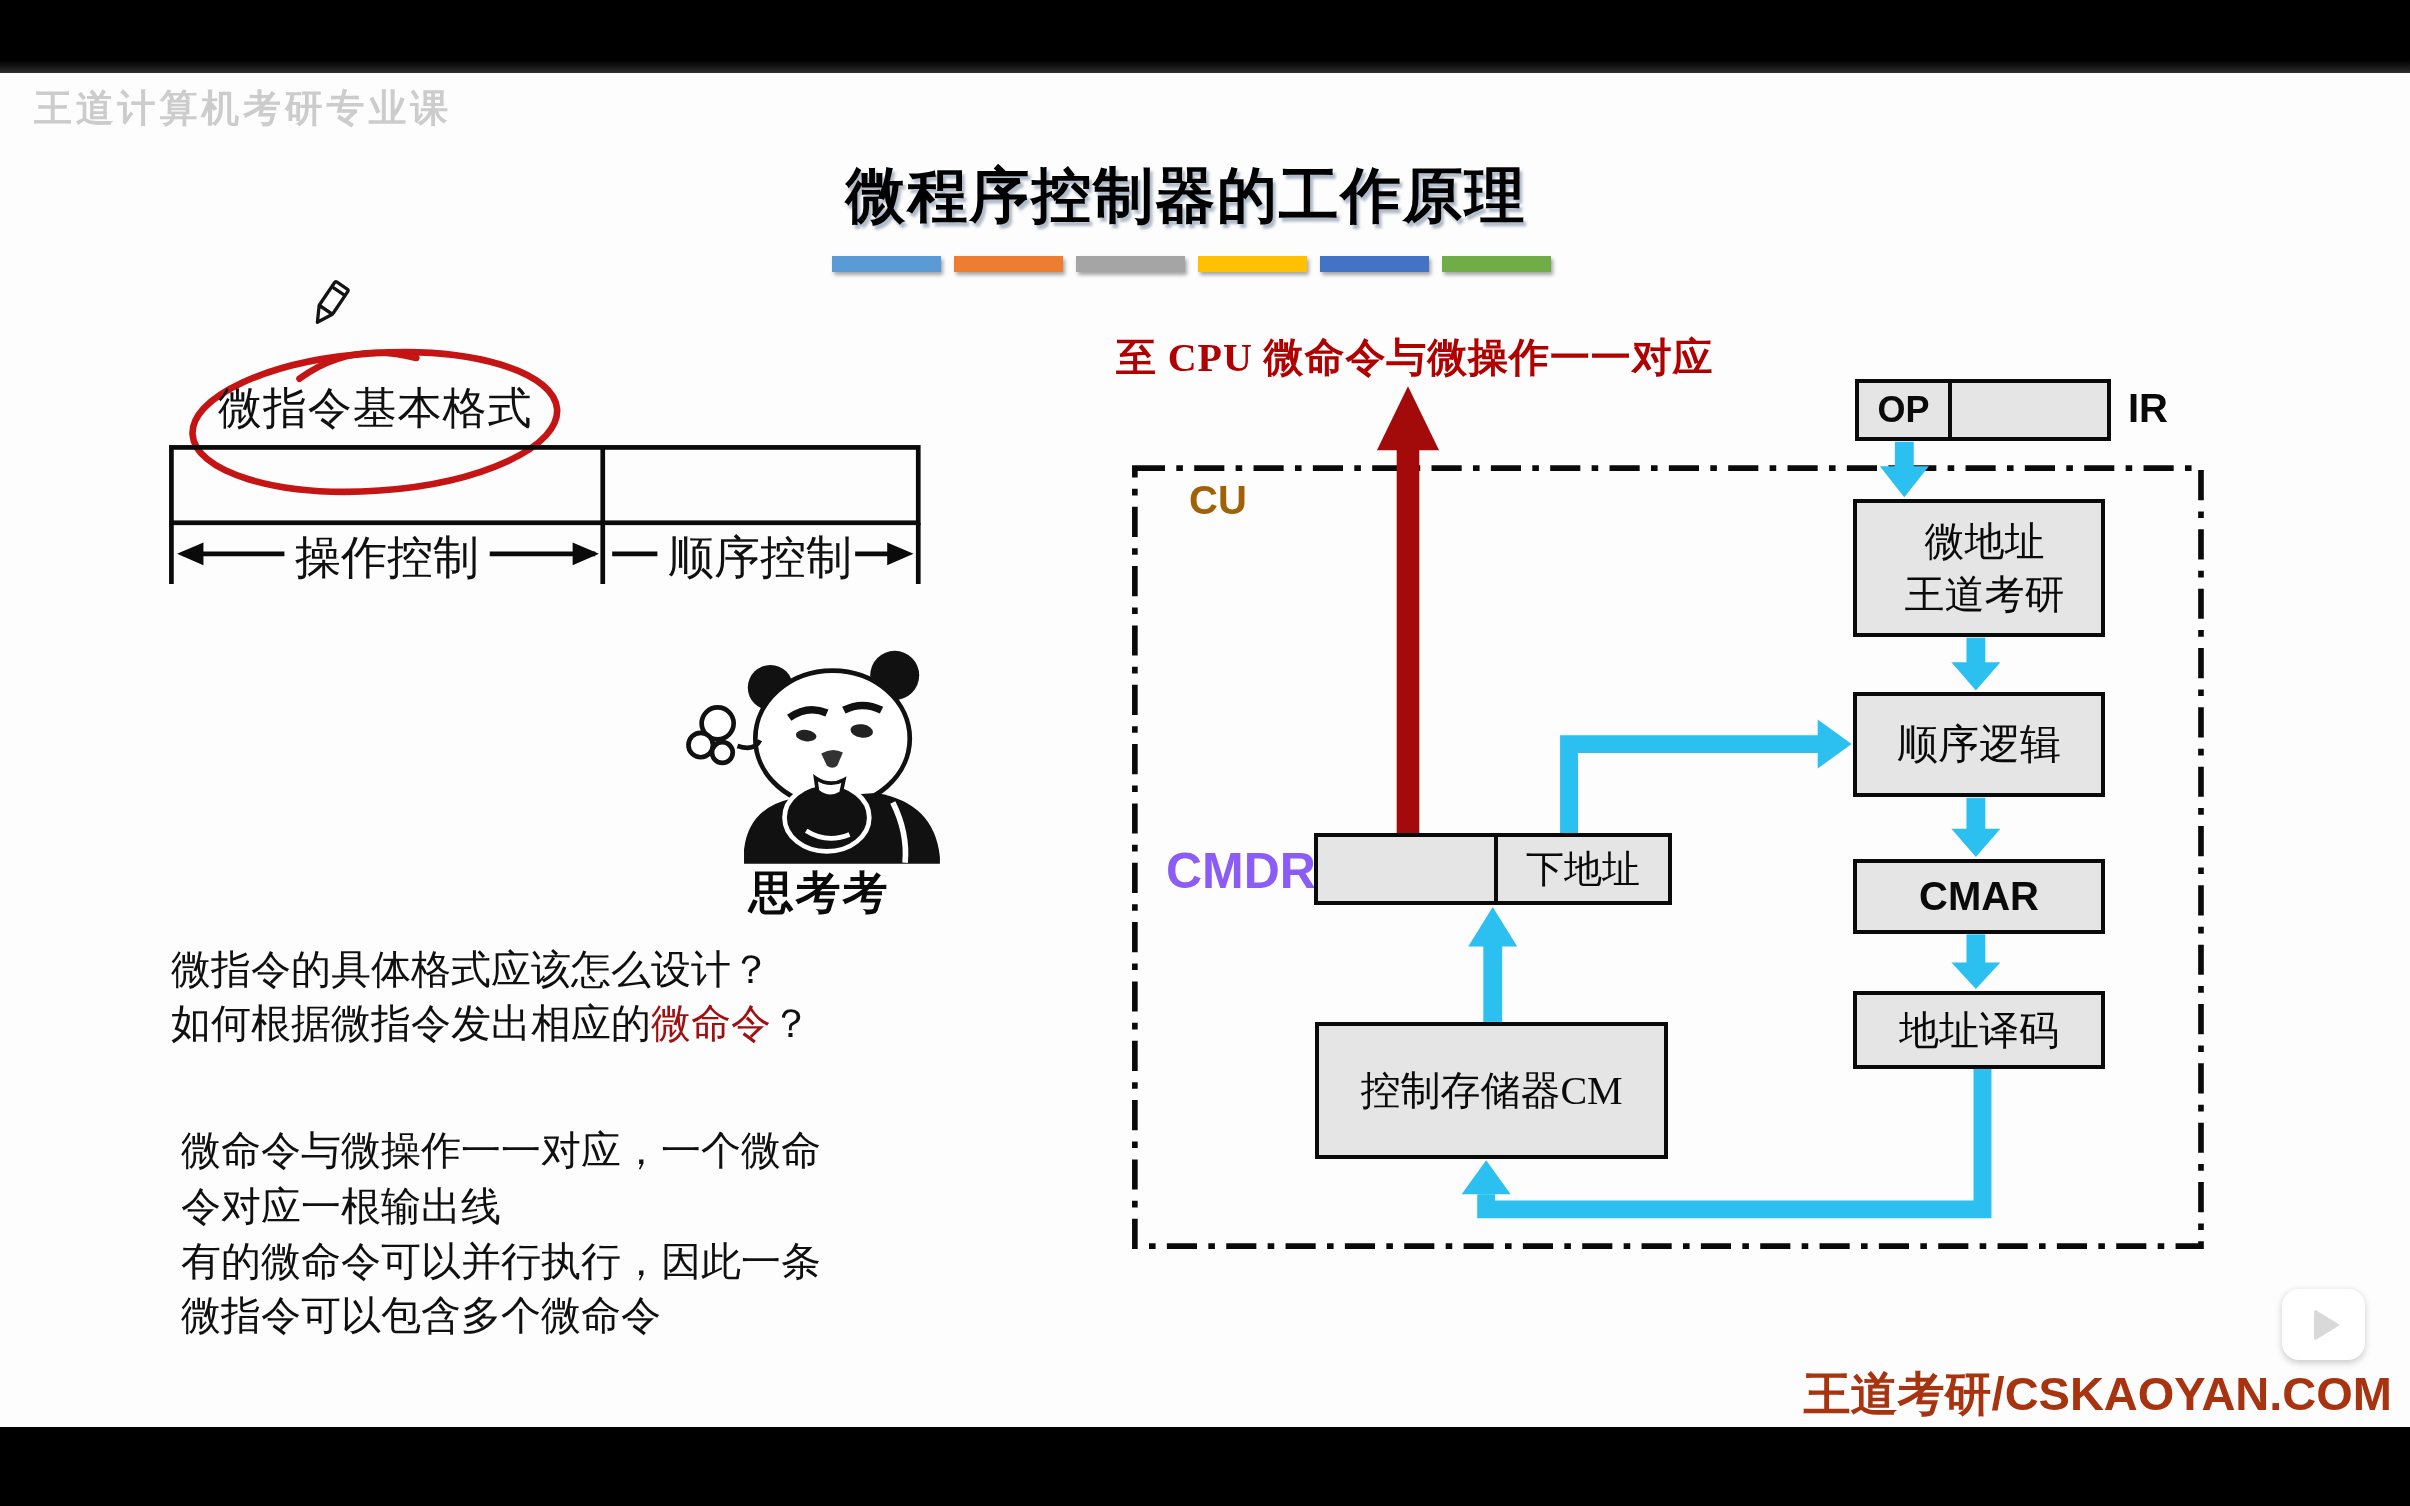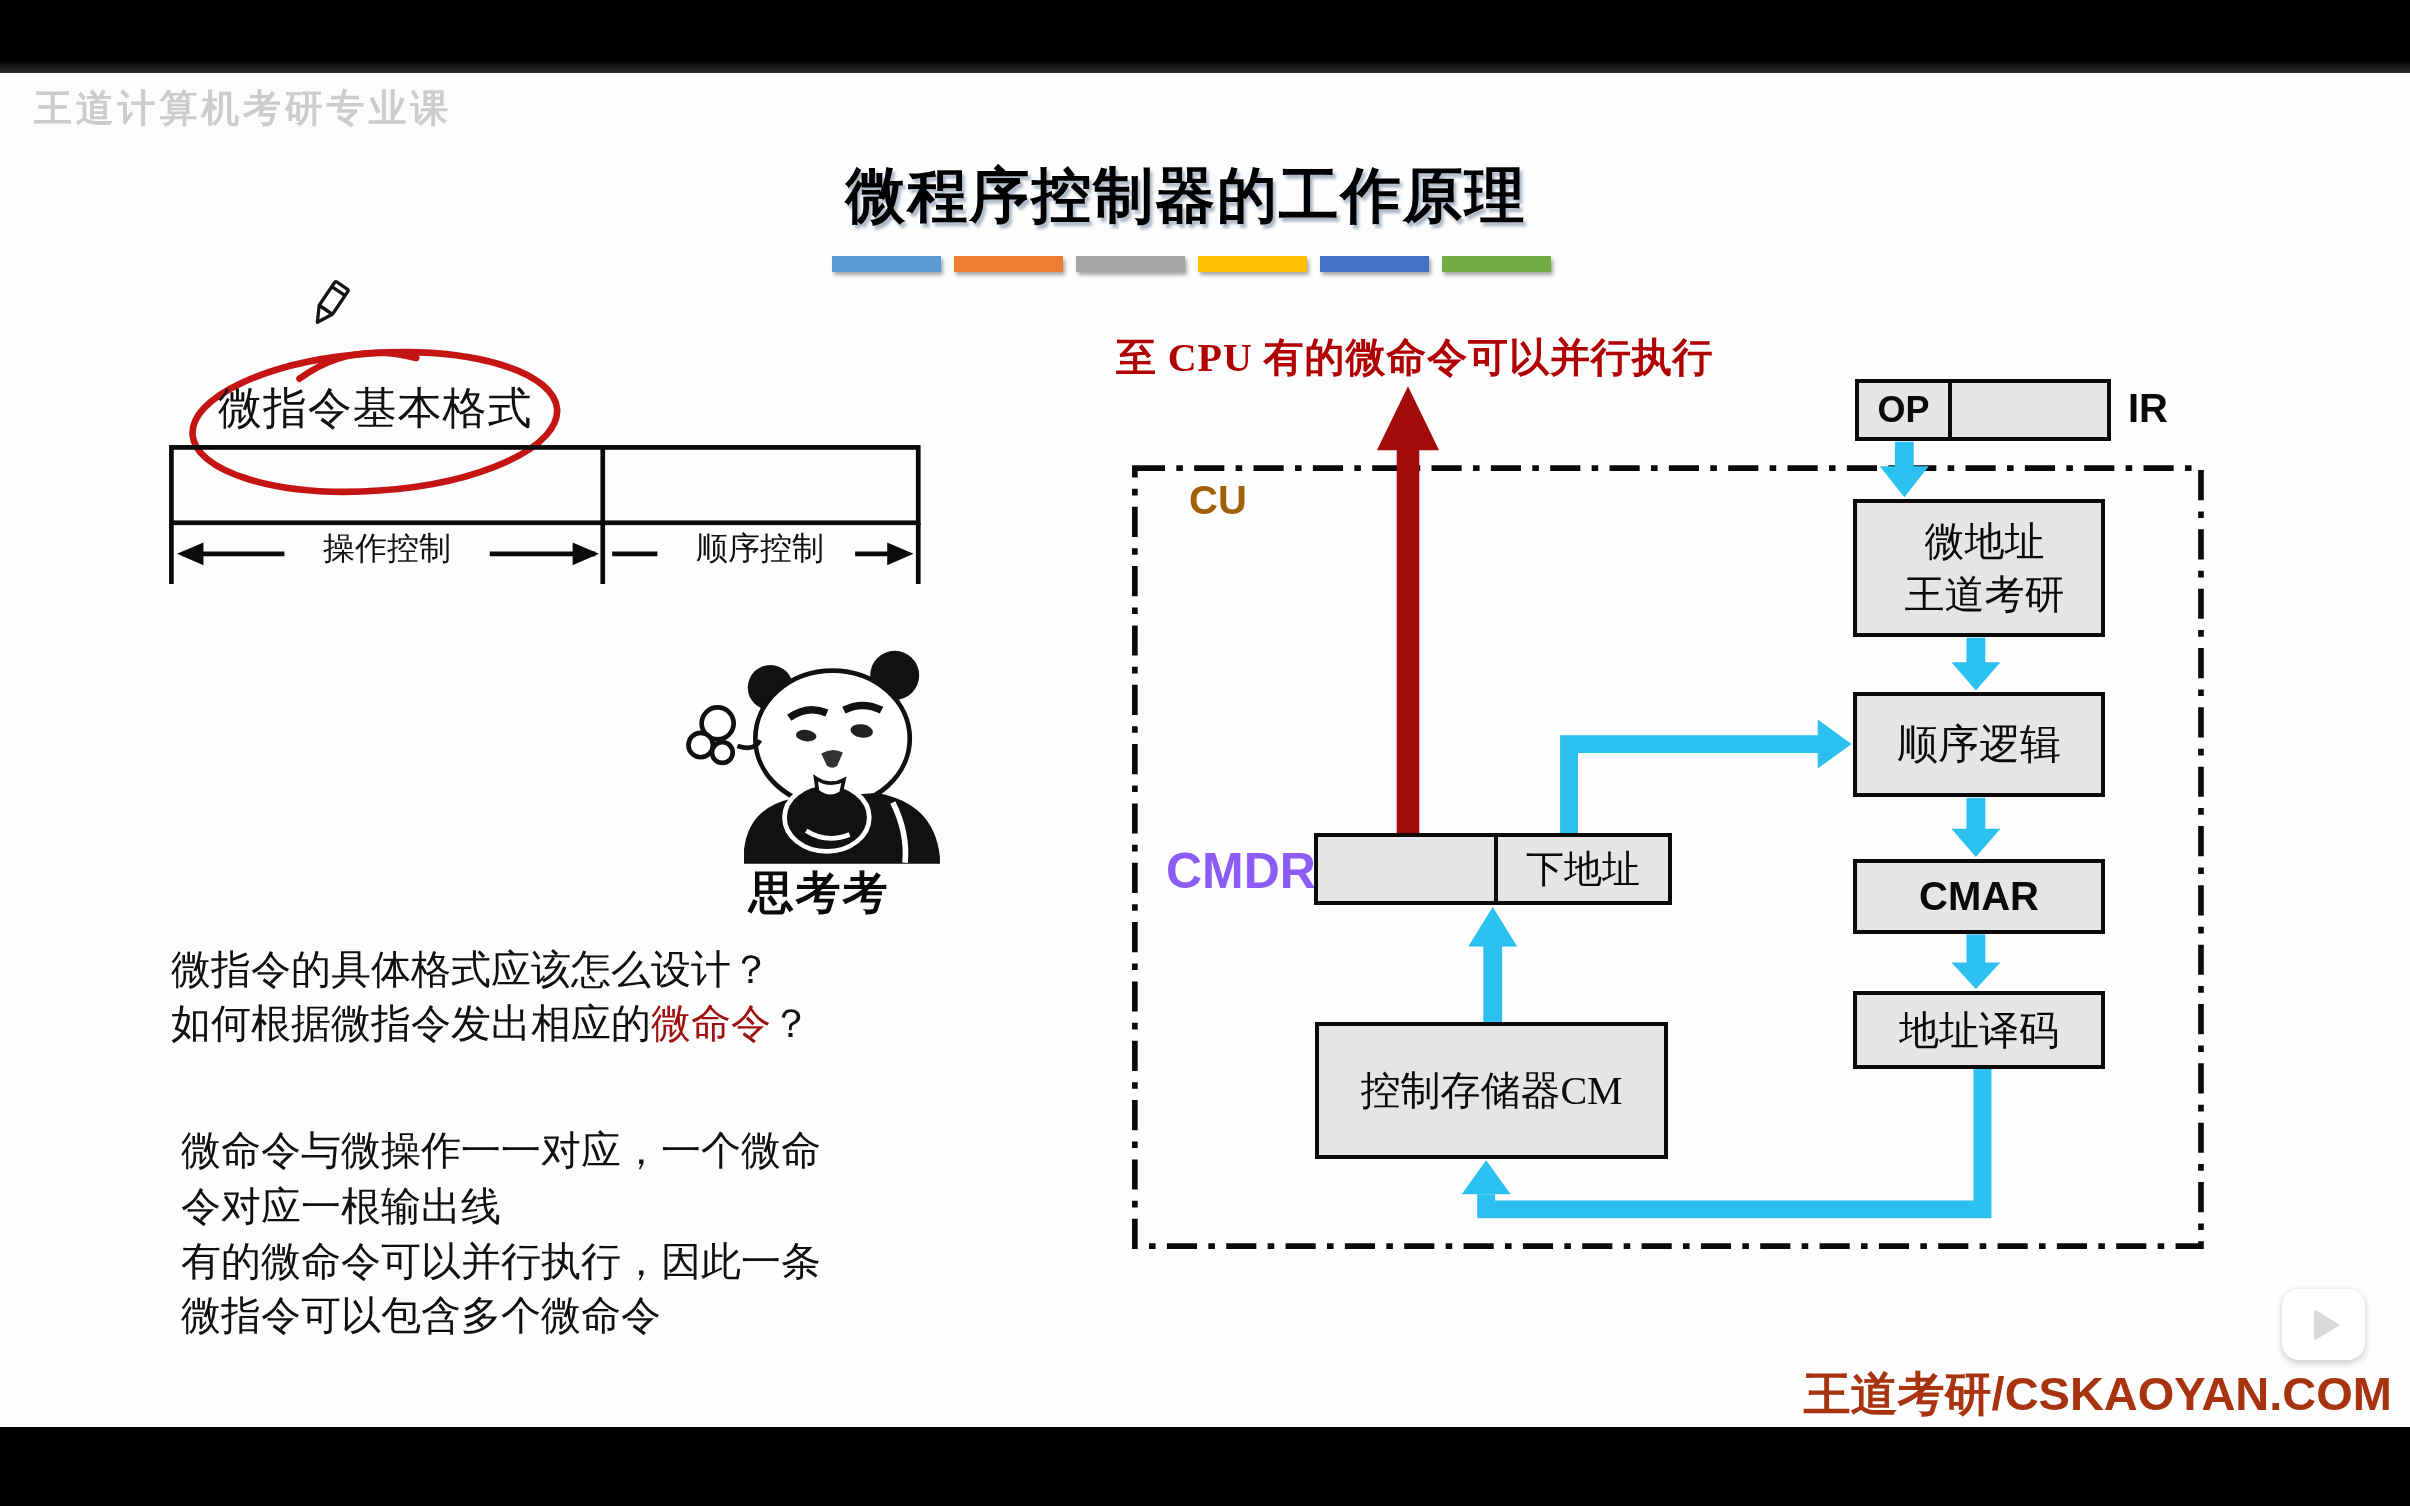--- a/index.html
+++ b/index.html
@@ -10,21 +10,21 @@
            background:linear-gradient(180deg,#000 0%,#000 82%,#1c1c1c 94%,#303030 100%);}
   .bar-bottom{left:0;top:1427px;width:2411px;height:80px;background:#000;}
   .watermark{left:34px;top:83px;font-size:38px;font-weight:bold;color:rgba(80,80,80,0.28);
              letter-spacing:3.8px;font-family:"Liberation Sans",sans-serif;}
   .title{left:753px;top:156px;width:866px;text-align:center;font-size:60px;font-weight:bold;
          font-family:"Liberation Sans",sans-serif;letter-spacing:1.9px;
          text-shadow:2.8px 3.8px 2.8px rgba(110,130,155,0.55);}
   .bars{left:832px;top:256px;display:flex;gap:13px;}
   .accent-bar{width:109px;height:16px;box-shadow:1.9px 2.8px 3.8px rgba(0,0,0,0.35);}
   .fmt-label{left:218px;top:379px;font-size:44px;color:#101010;letter-spacing:0.9px;}
-  .cellcap{top:527px;font-size:32px;color:#101010;text-align:center;}
+  .cellcap{top:527px;font-size:46px;color:#101010;text-align:center;}
   .memecap{left:725px;top:863px;width:188px;text-align:center;font-size:45px;font-weight:bold;
            color:#0a0a0a;font-family:"Liberation Sans",sans-serif;letter-spacing:1.9px;}
   .qline{left:171px;font-size:40px;color:#101010;}
   .nline{left:181px;font-size:40px;color:#101010;}
   .signal{left:1116px;top:330px;font-size:40px;font-weight:bold;letter-spacing:0.9px;}
   .dbox{background:#e5e5e5;border:4.7px solid #0a0a0a;box-sizing:border-box;display:flex;
         align-items:center;justify-content:center;color:#0a0a0a;}
   .sans{font-family:"Liberation Sans",sans-serif;font-weight:bold;}
   .cu-label{left:1154px;top:478px;font-size:40px;color:#a16207;margin-left:35px;}
   .ir-tag{left:2128px;top:386px;font-size:40px;color:#0a0a0a;}
@@ -142,21 +142,21 @@
   <div class="abs qline" style="top:942px;">微指令的具体格式应该怎么设计？</div>
   <div class="abs nline" style="top:1123px;">微命令与微操作一一对应，一个微命</div>
 
   <div class="abs qline" style="top:996px;">
     <span>如何根据微指令发出相应的</span><span style="color: rgb(160, 16, 16);">微命令</span><span>？</span>
   </div>
   <div class="abs nline" style="top:1179px;">令对应一根输出线</div>
   <div class="abs nline" style="top:1234px;">有的微命令可以并行执行，因此一条</div>
   <div class="abs nline" style="top:1288px;">微指令可以包含多个微命令</div>
 
-  <div class="abs signal" style="color: rgb(176, 0, 0);">至 CPU 有的微命令可以并行执行</div>
+  <div class="abs signal" style="color: rgb(176, 0, 0);">至 CPU 微命令与微操作一一对应</div>
 
   <div class="abs cu-label sans">CU</div>
 
   <div class="abs dbox" style="left:1855px;top:379px;width:256px;height:62px;padding:0;justify-content:flex-start;">
     <div style="width:89px;height:100%;border-right:4.7px solid #0a0a0a;display:flex;align-items:center;justify-content:center;font-size:36px;" class="sans">OP</div>
     <div style="flex:1;height:100%;"></div>
   </div>
   <div class="abs ir-tag sans">IR</div>
 
   <div class="abs dbox" style="left:1853px;top:499px;width:252px;height:138px;flex-direction:column;font-size:40px;line-height:53px;padding-left:11px;">

